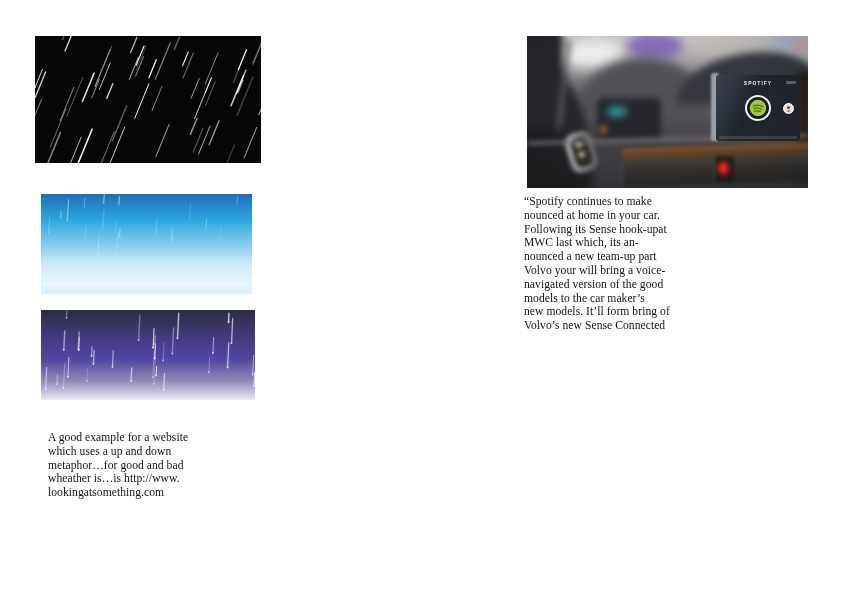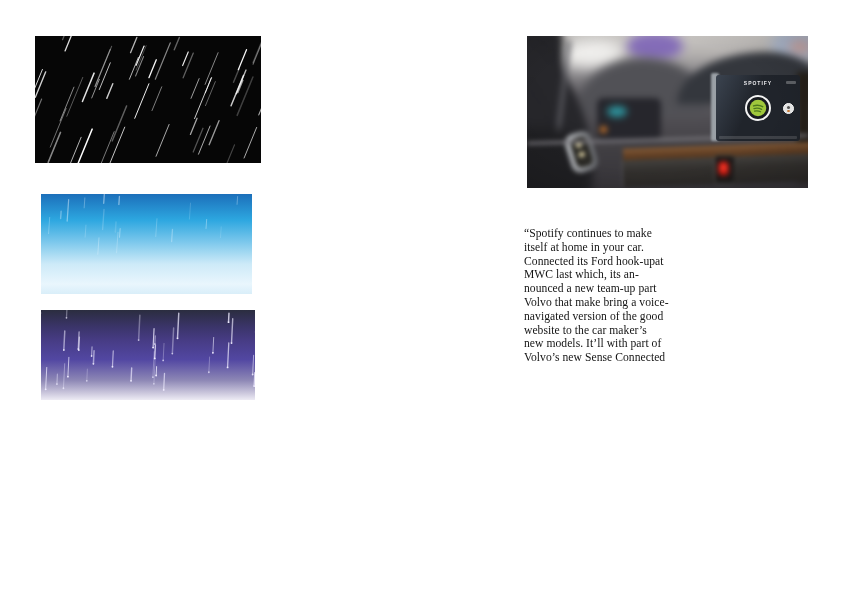--- a/index.html
+++ b/index.html
@@ -13,21 +13,21 @@
   .fig-black{left:35px;top:36px;width:226px;height:127px;background:#060606;}
   .fig-blue{left:41px;top:194px;width:211px;height:100px;
     background:linear-gradient(180deg,#1c6fba 0%,#2da7e0 26%,#7cc8ec 48%,#cdeaf8 70%,#e9f6fd 90%,#d9eef9 100%);}
   .fig-purple{left:41px;top:310px;width:214px;height:90px;
     background:linear-gradient(180deg,#2b2d3f 0%,#3a3468 18%,#473c85 34%,#5247a2 55%,#8d87b5 78%,#cac6dc 92%,#edebf4 100%);}
 
   
   .caption{position:absolute;color:#141414;font-size:11.6px;line-height:13.8px;
            letter-spacing:0.05px;white-space:nowrap;}
   .caption-left{left:48px;top:431px;}
-  .caption-right{left:524px;top:195px;margin-top:32px;}
+  .caption-right{left:524px;top:195px;}
 
   
   .photo{position:absolute;left:527px;top:36px;width:281px;height:152px;
          overflow:hidden;background:#7b797c;}
   .photo .abs{position:absolute;}
   .ph-blur{position:absolute;inset:0;filter:blur(2.2px);}
   .ph-base{inset:-6px;background:linear-gradient(180deg,#cfccc8 0%,#b5b2b0 14%,#8b898c 26%,#5e5c61 40%,#4d4b50 58%,#403e42 74%,#353338 100%);}
   .blob-purple{left:100px;top:-4px;width:56px;height:28px;border-radius:50%;background:#7a5fb8;filter:blur(5px);opacity:.85;}
   .blob-white{left:28px;top:2px;width:70px;height:30px;border-radius:50%;background:#efeeec;filter:blur(7px);}
   .blob-right{left:244px;top:-8px;width:48px;height:34px;border-radius:50%;background:#aab6cc;filter:blur(6px);}
@@ -237,20 +237,27 @@
         <circle cx="225.72409794551785" cy="32.61009874822153" r="0.9" fill="#efecff" fill-opacity="0.69"></circle>
         <line x1="90.68107291124761" y1="57.95952994050458" x2="90.03730367422104" y2="70.82203929629549" stroke="#efecff" stroke-width="1.42" stroke-opacity="0.67" stroke-linecap="round"></line>
         <circle cx="90.03730367422104" cy="70.82203929629549" r="0.9" fill="#efecff" fill-opacity="0.92"></circle>
         <line x1="38.4335464136675" y1="27.01194610632956" x2="37.77739098959137" y2="40.12193147937069" stroke="#efecff" stroke-width="1.27" stroke-opacity="0.62" stroke-linecap="round"></line>
         <circle cx="37.77739098959137" cy="40.12193147937069" r="0.9" fill="#efecff" fill-opacity="0.87"></circle>
         <line x1="114.11716299504042" y1="48.814684310462326" x2="112.86738175093197" y2="73.78531356774923" stroke="#efecff" stroke-width="0.91" stroke-opacity="0.32" stroke-linecap="round"></line>
         <circle cx="112.86738175093197" cy="73.78531356774923" r="0.9" fill="#efecff" fill-opacity="0.57"></circle>
       </svg>
   </div>
 
+  <div class="caption caption-left">
+    <div>A good example for a website</div>
+    <div>which uses a up and down</div>
+    <div>metaphor…for good and bad</div>
+    <div>wheather is…is http://www.</div>
+    <div>lookingatsomething.com</div>
+  </div>
 
   <div class="photo">
     <div class="ph-blur">
       <div class="abs ph-base"></div>
       <div class="abs blob-white"></div>
       <div class="abs blob-purple"></div>
       <div class="abs blob-right"></div>
       <div class="abs blob-pink"></div>
       <div class="abs cluster-hood"></div>
       <div class="abs cluster-screen"></div>
@@ -293,24 +300,24 @@
           <div class="c2-dot" style="left:3px;top:6px;width:3px;height:2px;background:#c9742a;"></div>
         </div>
         <div class="scr-bottombar"></div>
       </div>
     </div>
     <div class="vignette"></div>
   </div>
 
   <div class="caption caption-right">
     <div>“Spotify continues to make</div>
-    <div>itself at home in your car.</div>
-    <div>Connected its Ford hook-upat</div>
+    <div>nounced at home in your car.</div>
+    <div>Following its Sense hook-upat</div>
     <div>MWC last which, its an-</div>
     <div>nounced a new team-up part</div>
-    <div>Volvo that make bring a voice-</div>
+    <div>Volvo your will bring a voice-</div>
     <div>navigated version of the good</div>
-    <div>website to the car maker’s</div>
-    <div>new models. It’ll with part of</div>
+    <div>models to the car maker’s</div>
+    <div>new models. It’ll form bring of</div>
     <div>Volvo’s new Sense Connected</div>
   </div>
 
 </div>
 
 </body></html>

